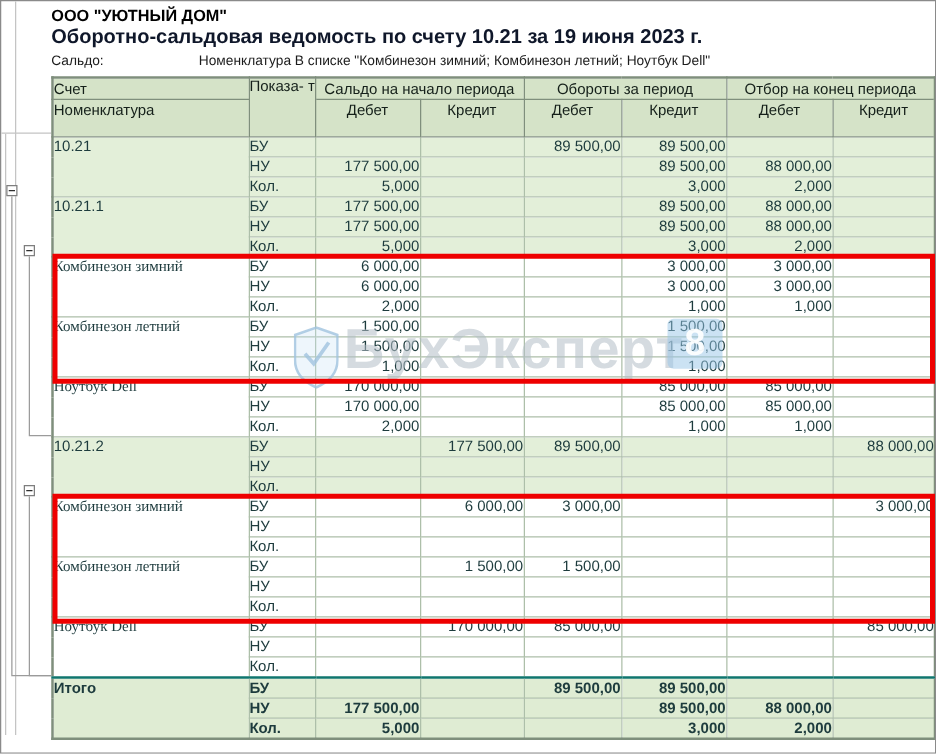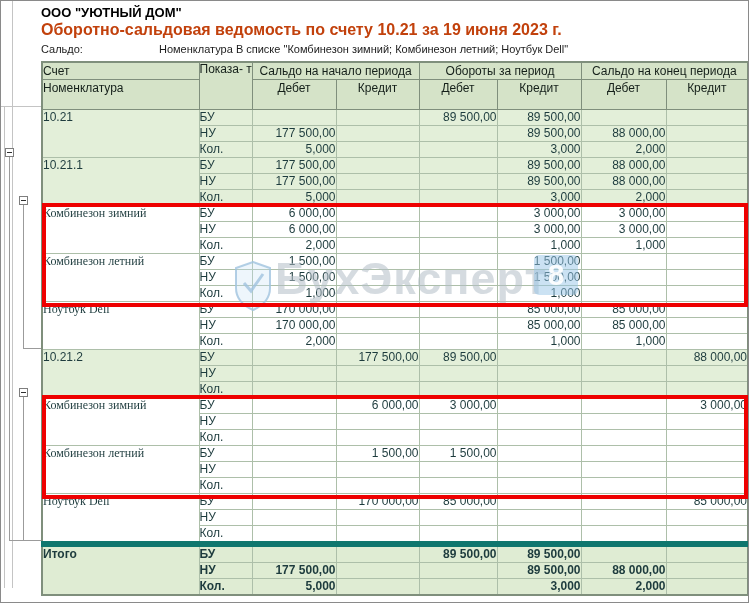--- a/index.html
+++ b/index.html
@@ -1,40 +1,40 @@
 <!DOCTYPE html>
 <html style="--header-bg: #d5e3c8; --group-row-bg: #e3efd9; --total-row-bg: #dfecd3; --grid-line: #adbfa9; --outer-border: #7f8f7c; --text: #1d3b3d; --highlight: #ee0000;"><head>
 <meta charset="utf-8">
 <style>
   html,body{margin:0;padding:0;background:#fff;}
   .canvas{position:relative;width:749px;height:603px;background:#fff;overflow:hidden;
           font-family:"Liberation Sans",sans-serif;border:1px solid #8a8a8a;box-sizing:border-box;}
   .company{position:absolute;left:40px;top:4px;font-size:13px;font-weight:bold;color:#000;white-space:nowrap;}
-  .title{position:absolute;left:40px;top:20px;font-size:16px;font-weight:bold;color:#c2410c;white-space:nowrap;}
+  .title{position:absolute;left:40px;top:20px;font-size:16px;font-weight:bold;color:#0f172a;white-space:nowrap;}
   .filter-label{position:absolute;left:40px;top:42px;font-size:11px;color:#1c1c1c;}
   .filter-value{position:absolute;left:158px;top:42px;font-size:11px;color:#1c1c1c;white-space:nowrap;}
 
   table.osv{position:absolute;left:40px;top:60px;width:706px;border-collapse:collapse;table-layout:fixed;
             font-size:12px;color:var(--text);z-index:1;border:2px solid var(--outer-border);}
   table.osv th, table.osv td{border:1px solid var(--grid-line);overflow:hidden;white-space:nowrap;padding:0;}
   table.osv th{font-weight:normal;background:var(--header-bg);border-color:var(--outer-border);color:#15201a;}
   thead tr.h1 th{height:16px;}
   thead tr.h2 th{height:28px;vertical-align:top;padding-top:1px;}
   th.left{text-align:left;padding-left:4px;}
   th.center{text-align:center;margin-left:48px;}
   th.ind{text-align:left;padding-left:4px;vertical-align:top;white-space:pre-line;line-height:13px;padding-top:1px;}
   tbody td{height:15px;line-height:15px;}
   td.name{vertical-align:top;text-align:left;}
   td.metric{text-align:left;padding-left:3px;}
   td.num{text-align:right;padding-right:4px;}
   .lvl0{padding-left:5px;} .lvl1{padding-left:17px;} .lvl2{padding-left:21px;font-family:Liberation Serif, serif;}
   tr.bg-account td{background:var(--group-row-bg);}
   tr.bg-total td{background:var(--total-row-bg);font-weight:bold;}
   tr.bg-item td{background:#fff;}
-  tr.total-first td{border-top:6px solid #0f766e;}
+  tr.total-first td{border-top:2px solid #0f766e;}
 
   .gutter-line{position:absolute;background:#c4c4c4;z-index:0;}
   .tree-line{position:absolute;background:#9b9b9b;z-index:2;}
   .expander{position:absolute;width:9px;height:9px;background:#fff;border:1px solid #7e7e7e;
             box-sizing:border-box;z-index:5;cursor:pointer;}
   .expander .minus{width:5px;height:1px;background:#2f2f2f;margin:3px auto 0;}
 
   .hl-box{position:absolute;border:4px solid var(--highlight);z-index:6;pointer-events:none;box-sizing:border-box;}
 
   .watermark{position:absolute;left:234px;top:252px;width:420px;height:95px;z-index:4;pointer-events:none;}
@@ -72,21 +72,21 @@
       <col style="width:85px">
         <col style="width:82px">
     </colgroup>
     <thead>
       <tr class="h1">
         <th class="left">Счет</th>
         <th class="ind" rowspan="2">Показа-
 тели</th>
         <th class="center" colspan="2">Сальдо на начало периода</th>
         <th class="center" colspan="2">Обороты за период</th>
-        <th class="center" colspan="2">Сальдо на конец периода</th>
+        <th class="center" colspan="2">Отбор на конец периода</th>
       </tr>
       <tr class="h2">
         <th class="left">Номенклатура</th>
         <th class="center">Дебет</th>
         <th class="center">Кредит</th>
         <th class="center">Дебет</th>
         <th class="center">Кредит</th>
         <th class="center">Дебет</th>
         <th class="center">Кредит</th>
       </tr>

